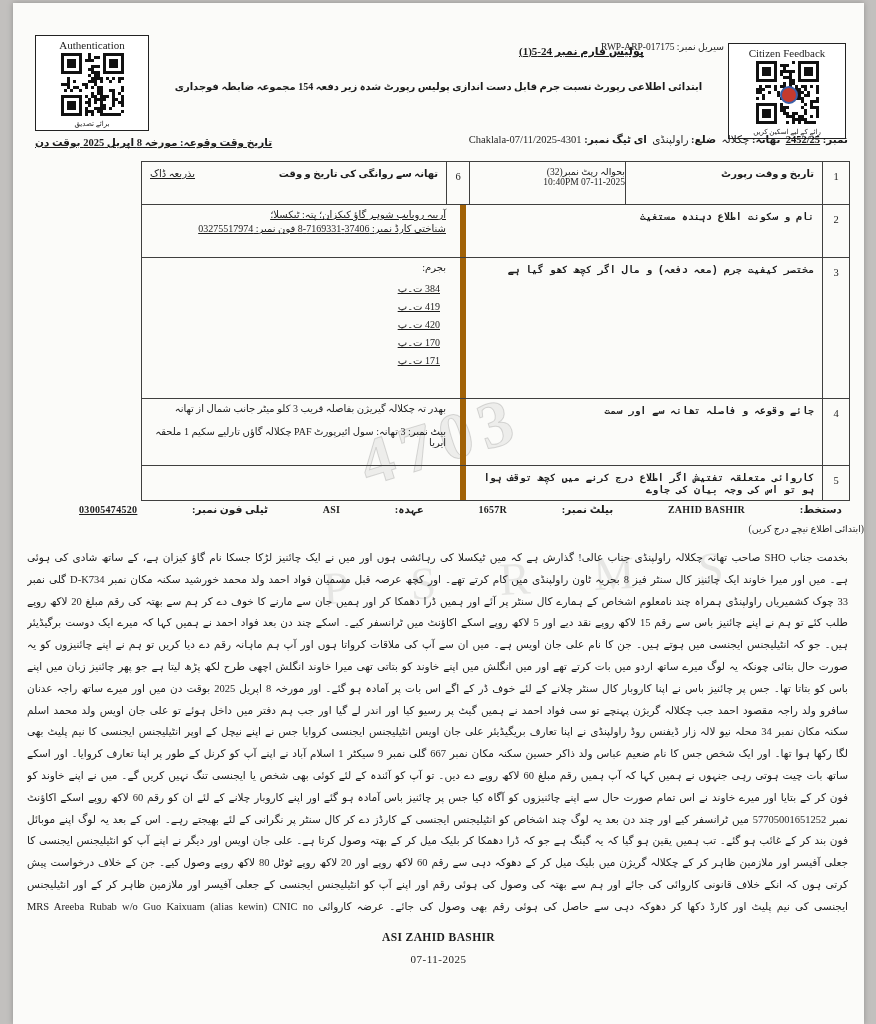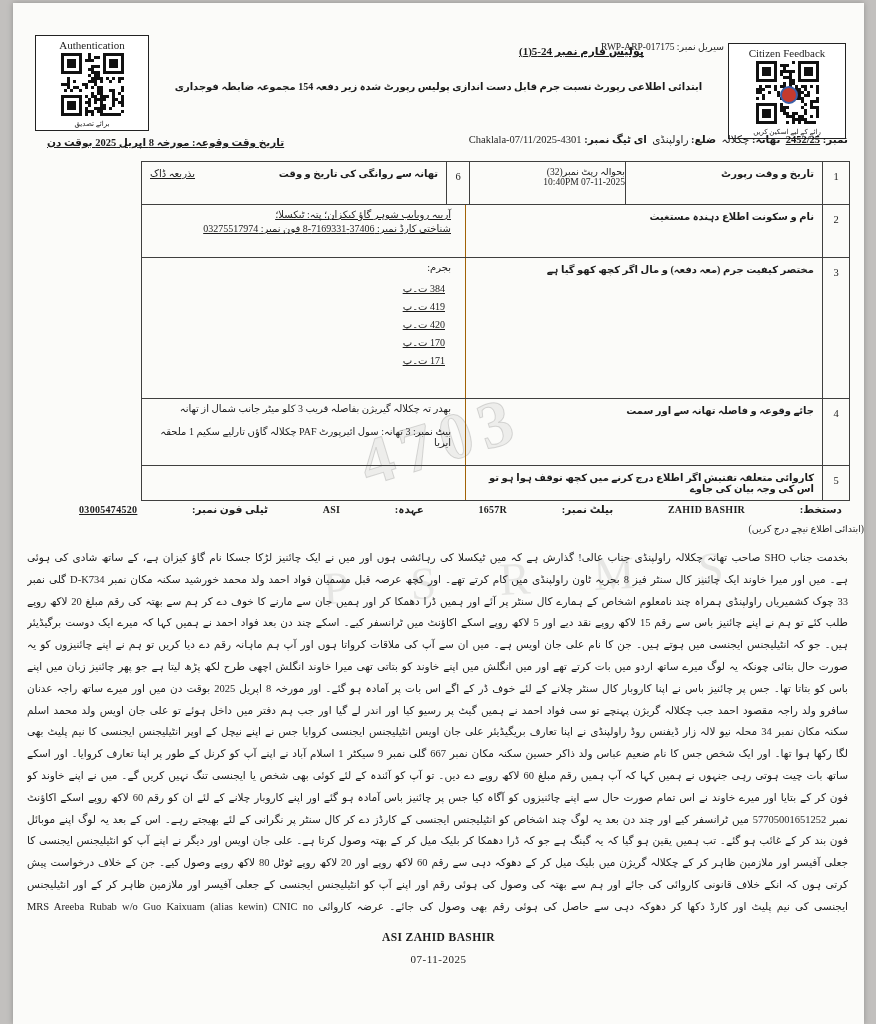--- a/index.html
+++ b/index.html
@@ -25,32 +25,32 @@
   .qrlogo{position:absolute;left:50%;top:50%;width:14px;height:14px;margin:-7px 0 0 -7px;border-radius:50%;background:#c43a2e;border:2px solid #3a5fa8;}
   .cap{font-size:7px;direction:rtl;line-height:8px;}
   .auth{left:22px;top:32px;width:104px;}
   .fbk{right:18px;top:40px;width:108px;}
   .serial{position:absolute;top:38px;right:140px;font-size:9.5px;direction:rtl;}
   .ftitle{position:absolute;top:42px;left:220px;right:220px;text-align:right;font-size:11px;direction:rtl;font-weight:bold;text-decoration:underline;}
   .fsub{position:absolute;top:78px;left:130px;right:130px;text-align:center;font-size:10px;direction:rtl;font-weight:bold;}
   .metaline{position:absolute;top:130px;right:16px;font-size:10.5px;direction:rtl;}
   .metaline b{font-weight:bold;}
   .u{text-decoration:underline;}
-  .occ{position:absolute;top:133px;left:34px;font-size:10.5px;direction:rtl;font-weight:bold;text-decoration:underline;}
+  .occ{position:absolute;top:133px;left:22px;font-size:10.5px;direction:rtl;font-weight:bold;text-decoration:underline;}
   
   .tbl{position:absolute;top:158px;right:14px;left:128px;border:1.5px solid #3f3f3f;direction:rtl;font-size:10px;background:transparent;}
   .trow{display:flex;border-top:1px solid #3f3f3f;}
   .trow:first-child{border-top:none;}
   .cnum{flex:0 0 26px;border-left:1px solid #3f3f3f;text-align:center;padding-top:9px;font-size:10.5px;}
   .clab{padding:6px 8px 2px;font-weight:bold;}
   .c-l1{flex:0 0 180px;border-left:1px solid #3f3f3f;}
   .c-v1{flex:0 0 155px;border-left:1px solid #3f3f3f;padding-top:4px;font-size:9.5px;}
   .cnum6{flex:0 0 22px;border-left:1px solid #3f3f3f;text-align:center;padding-top:9px;font-size:10.5px;}
   .c-rest{flex:1;display:flex;justify-content:space-between;padding:6px 8px;}
-  .c-label{flex:0 0 340px;border-left:1px solid #a16207;}
+  .c-label{flex:0 0 340px;border-left:6px solid #a16207;font-family:Liberation Mono, monospace;}
   .c-value{flex:1;padding:4px 14px 4px 6px;}
   .r1{min-height:42px;} .r2{min-height:52px;} .r3{min-height:140px;} .r4{min-height:66px;} .r5{min-height:34px;}
   .v2line{margin-top:3px;}
   .sections{margin-top:7px;padding-right:6px;text-decoration:underline;}
   .sections div{line-height:18px;text-decoration:underline;}
   .r4l2{margin-top:12px;}
   
   .sig{position:absolute;top:500px;left:66px;right:22px;display:flex;direction:rtl;justify-content:space-between;font-size:10.5px;align-items:baseline;}
   .sig .lat{font-size:10px;font-weight:bold;letter-spacing:.3px;}
   .instr{position:absolute;top:520px;left:0;right:0;text-align:right;font-size:9.5px;direction:rtl;}

